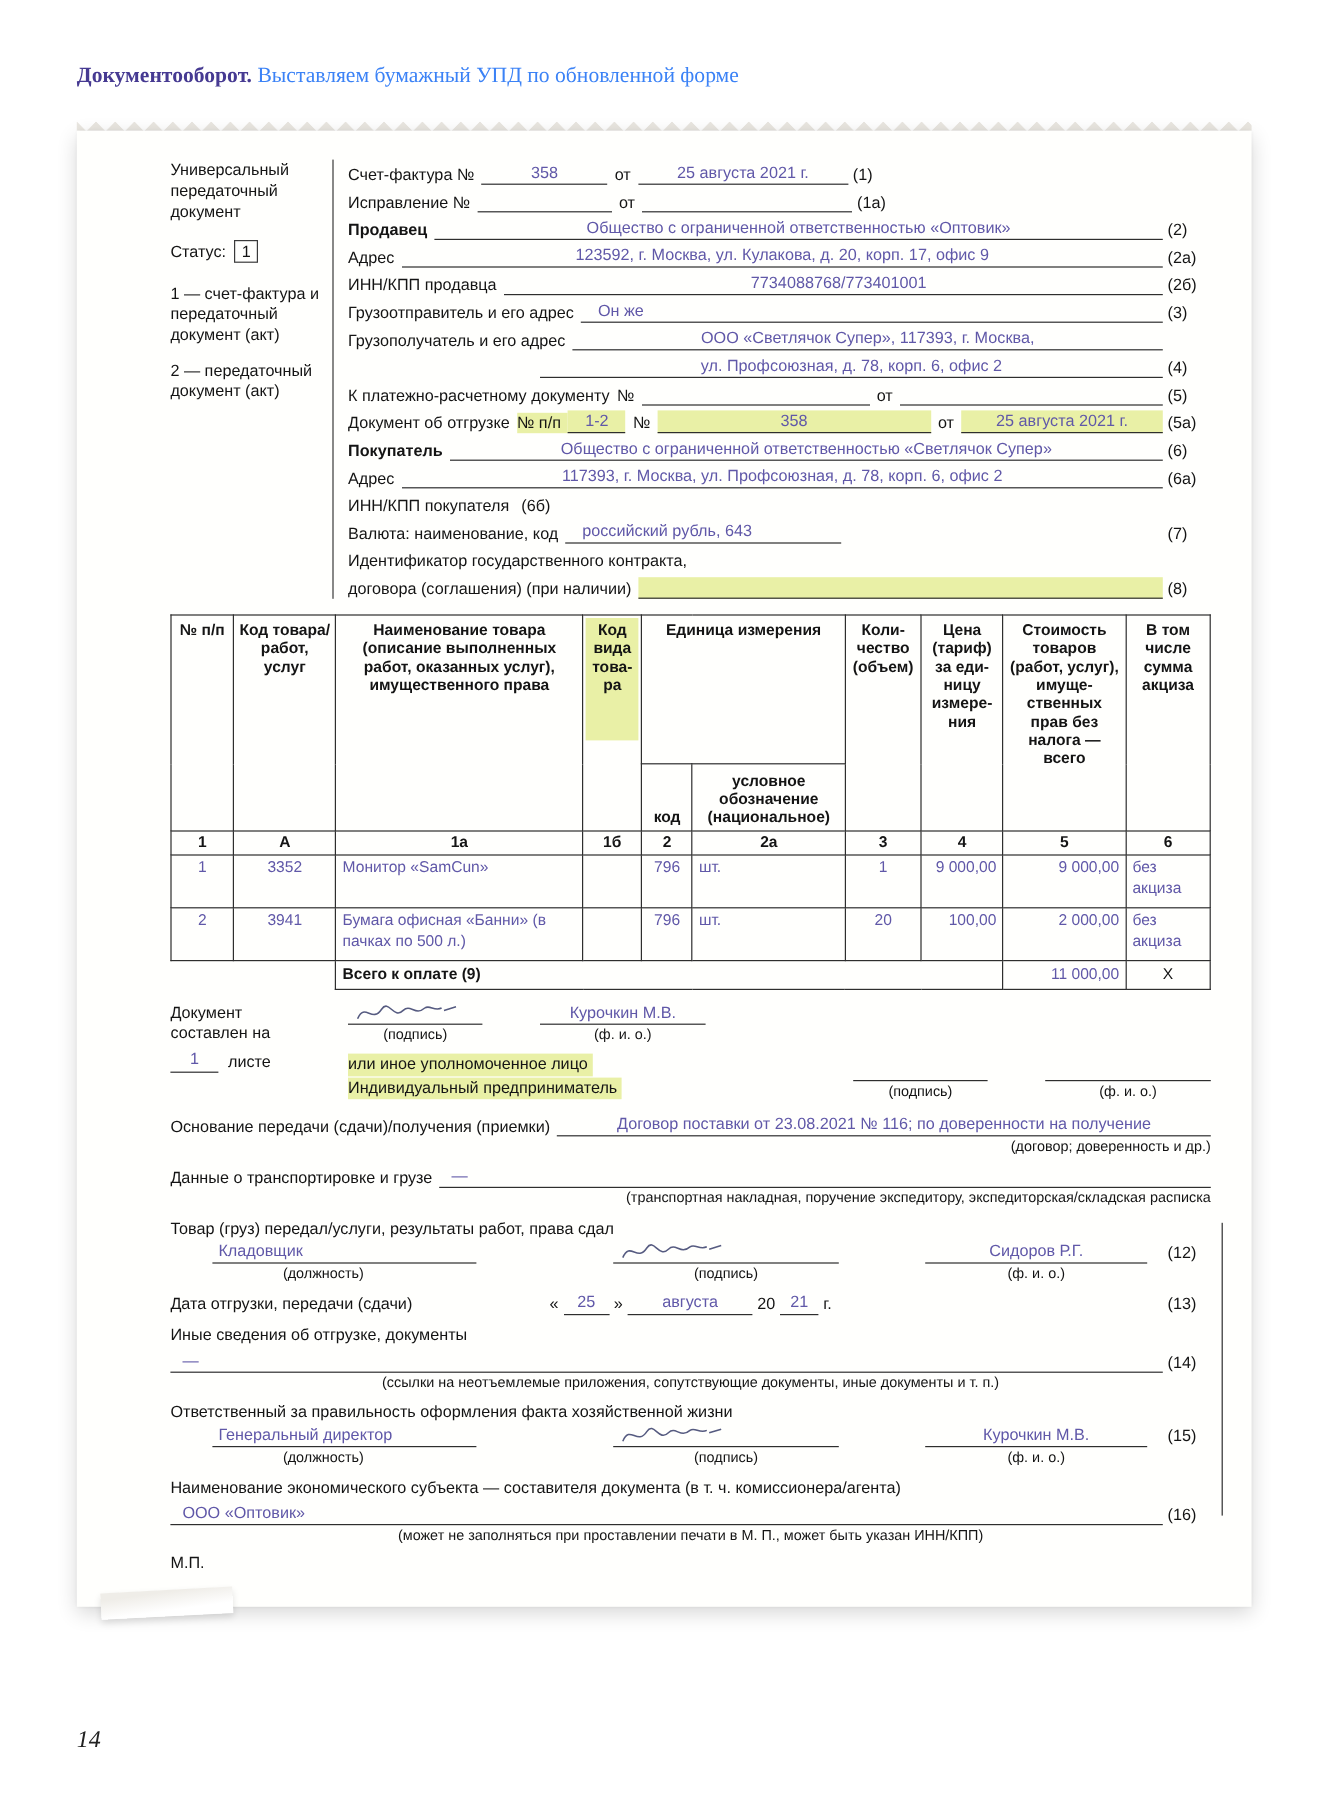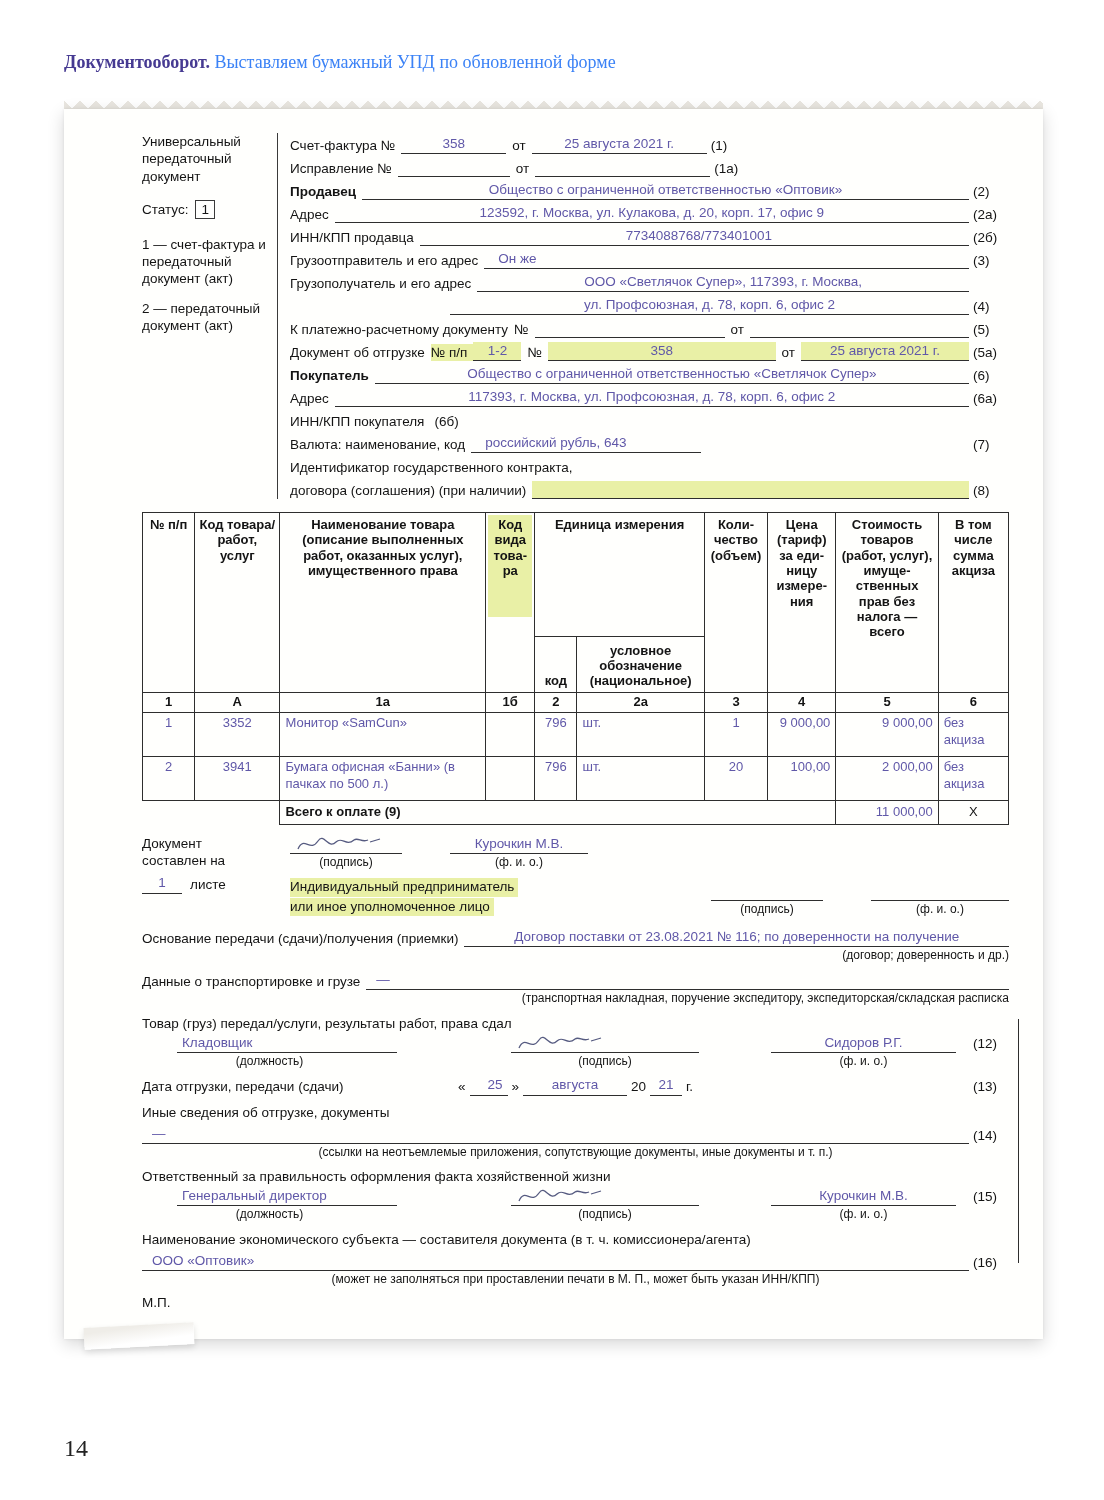--- a/index.html
+++ b/index.html
@@ -115,32 +115,32 @@
   .seg{flex:none;}
   .seg .sline{height:19px;}
   .seg1{width:255px;}
   .seg2{width:188px;margin-left:114px;}
   .seg3{width:185px;margin-left:72px;}
   .seg .sline.namec{text-align:center;}
   .seg .sline.posl{text-align:left;padding-left:5px;margin-left:35px;}
   .srow .mark{margin-left:auto;padding-top:1px;}
   .daterow{display:flex;align-items:flex-end;margin-top:7px;}
   .daterow .lbl2{width:312px;flex:none;}
-  .w36{width:38px;flex:none;text-align:right;}
+  .w36{width:38px;flex:none;}
   .w104{width:104px;flex:none;}
   .w30{width:32px;flex:none;}
   .qt{padding:0 4px;}
   .rel{position:relative;}
   .side-rule{position:absolute;right:-10px;top:4px;bottom:24px;border-left:1.5px solid var(--line);}
   .mp{margin-top:7px;}
 
   
   .page-number{
     position:absolute;left:64px;bottom:38px;
-    font-family:"Liberation Serif",serif;font-size:24px;color:#222;
+    font-family:"Liberation Serif",serif;font-size:20px;color:#222;font-style:italic;
   }
 </style>
 </head>
 <body>
 
 <div class="page-header">
   <span class="ph-bold">Документооборот.</span><span class="ph-rest"> Выставляем бумажный УПД по обновленной форме</span>
 </div>
 
 <div class="paper">
@@ -350,22 +350,22 @@
               <div class="scap">(подпись)</div>
             </div>
             <span class="gap48"></span>
             <div class="sigblock w-name">
               <div class="sline">Курочкин М.В.</div>
               <div class="scap">(ф. и. о.)</div>
             </div>
           </div>
           <div class="iprow">
             <div class="ip-text">
+              <div><span class="hl">или иное уполномоченное лицо</span></div>
               <div><span class="hl">Индивидуальный предприниматель</span></div>
-              <div><span class="hl">или иное уполномоченное лицо</span></div>
             </div>
             <div class="sigblock w-sig">
               <div class="sline"></div>
               <div class="scap">(подпись)</div>
             </div>
             <span class="gap48"></span>
             <div class="sigblock w-name">
               <div class="sline"></div>
               <div class="scap">(ф. и. о.)</div>
             </div>

